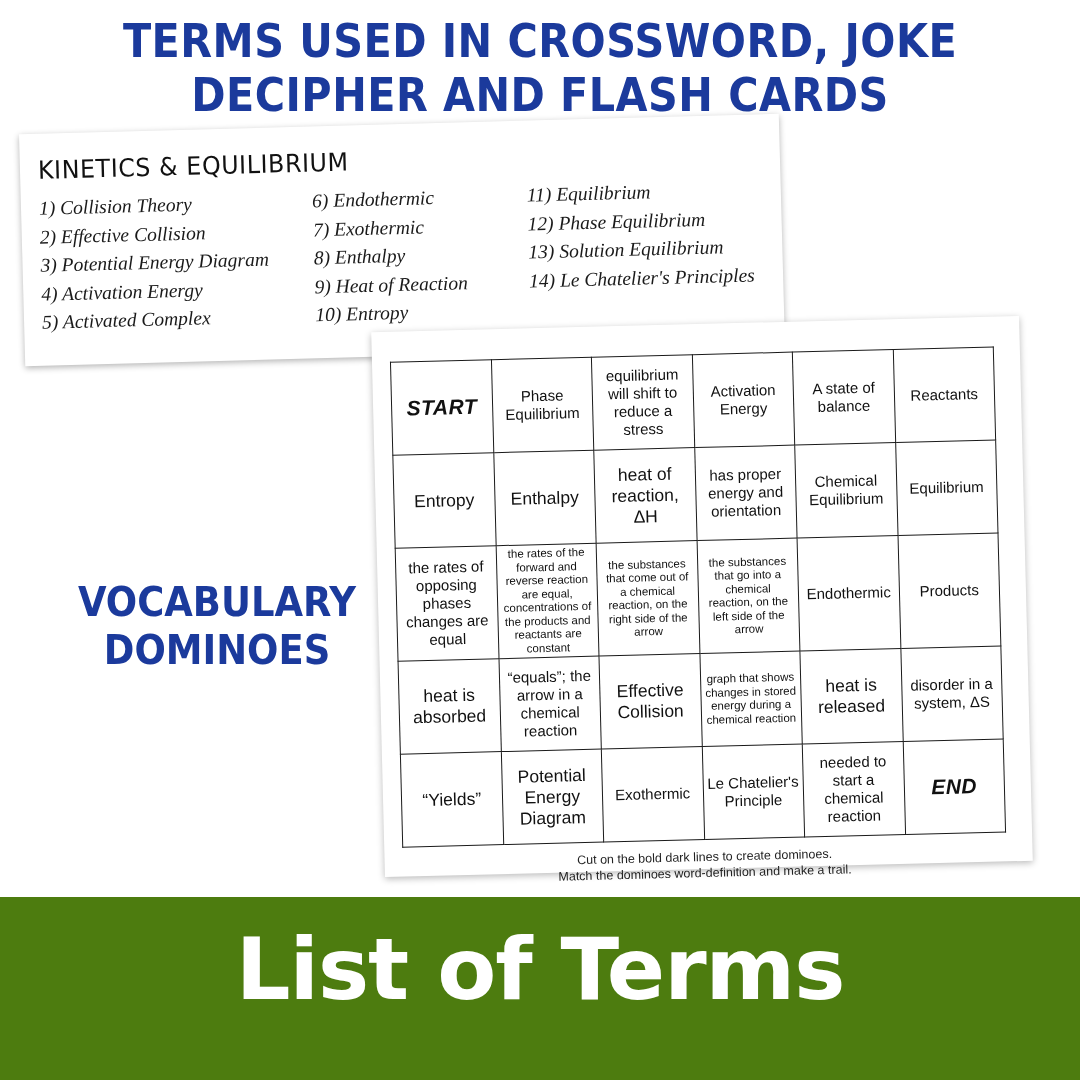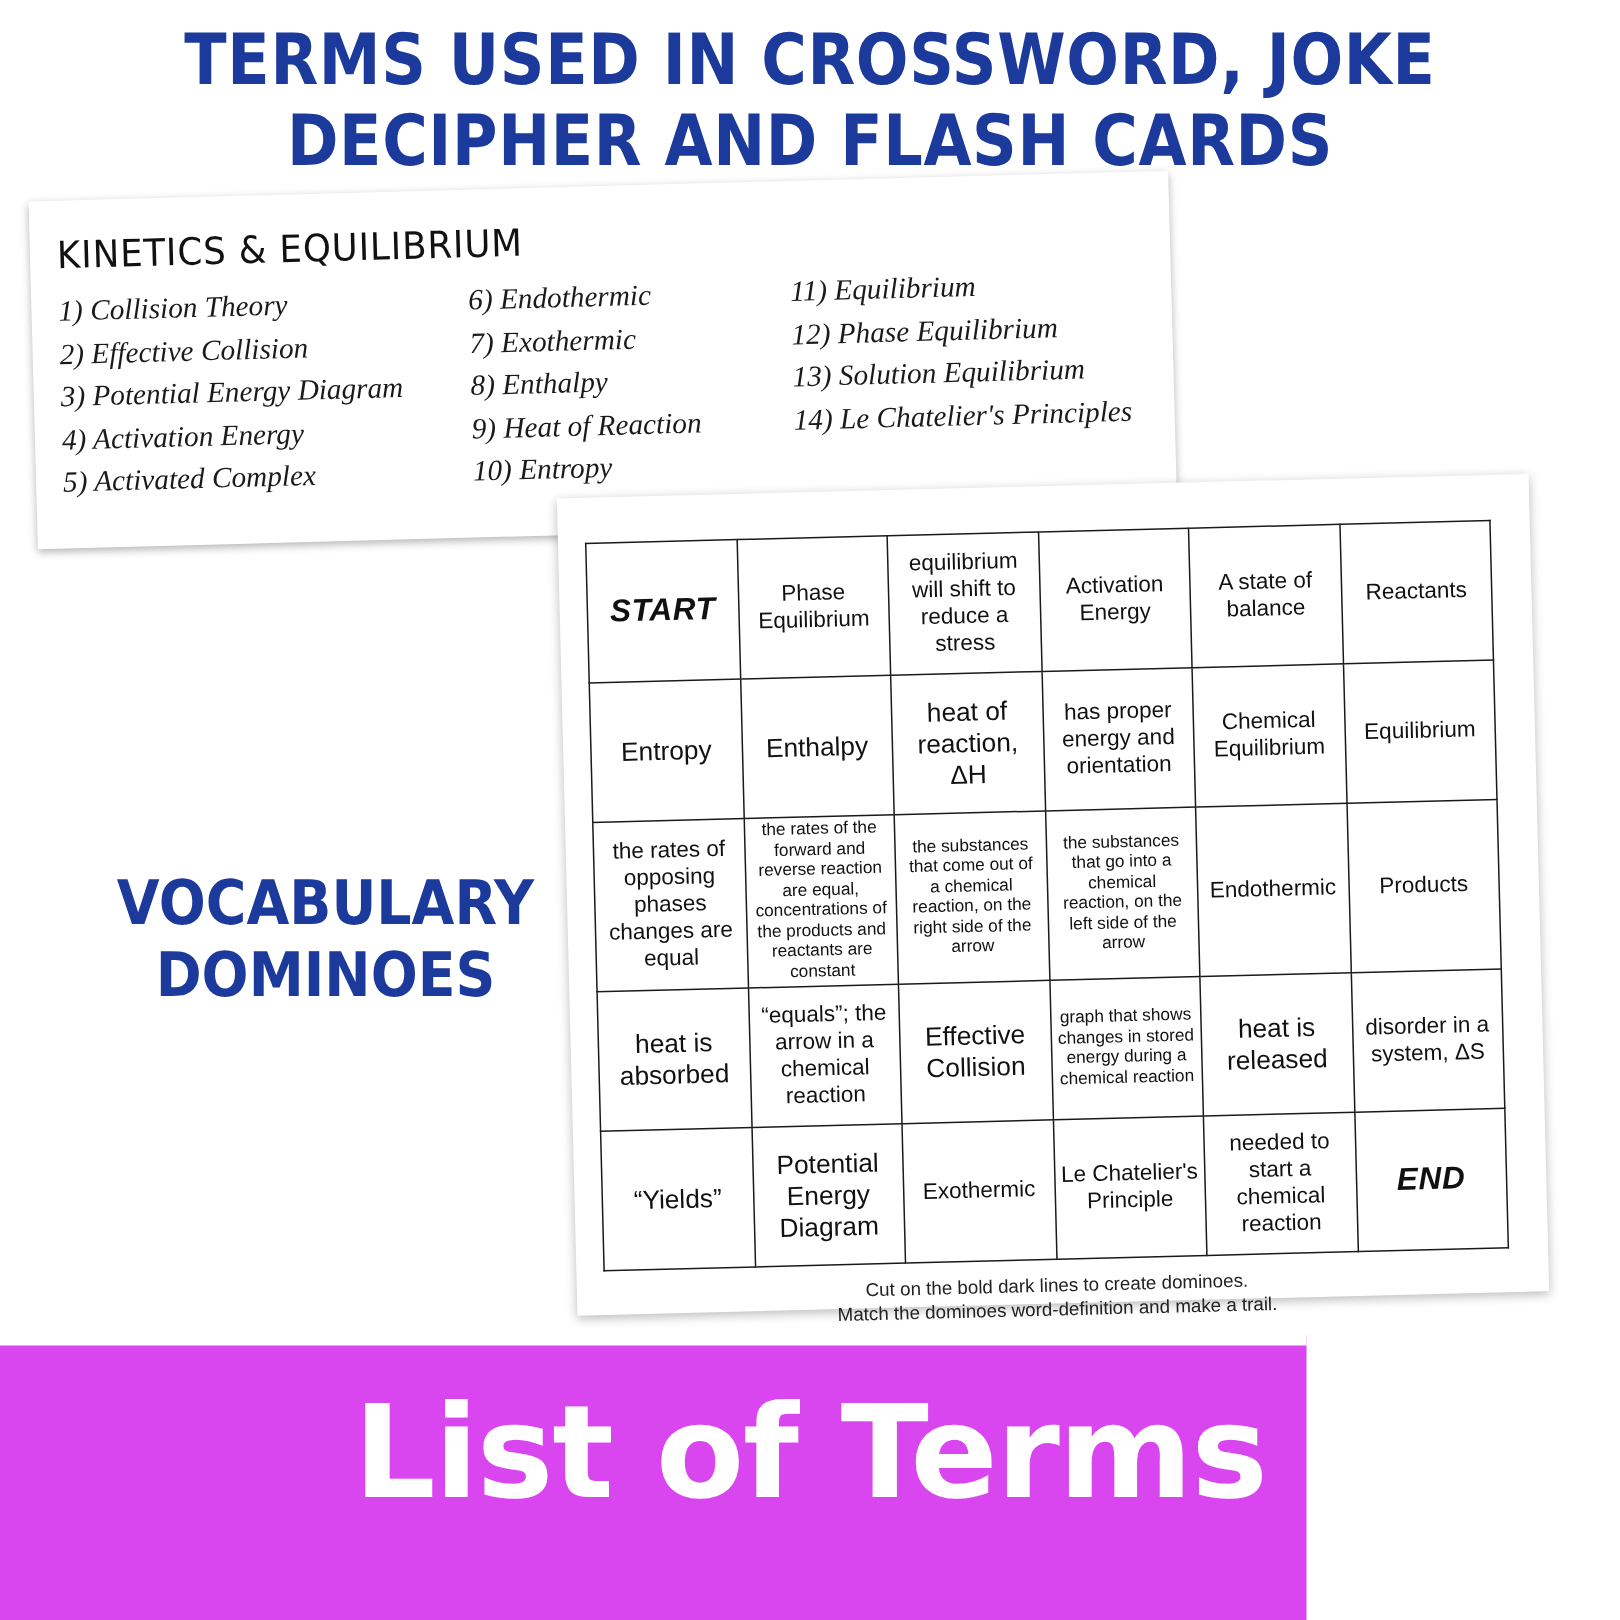--- a/index.html
+++ b/index.html
@@ -144,23 +144,23 @@
     font-size: 12.5px;
     line-height: 16px;
     color: #222222;
   }
 
   
   .bottom-banner {
     position: absolute;
     left: 0;
     bottom: 0;
-    width: 871px;
+    width: 1080px;
     height: 190px;
-    background: #d946ef;
+    background: #4d7c0f;
     border-top: 7px solid #ffffff;
     box-sizing: border-box;
   }
   .banner-text {
     position: absolute;
     left: 0;
     top: 22px;
     width: 1080px;
     text-align: center;
     color: #ffffff;

